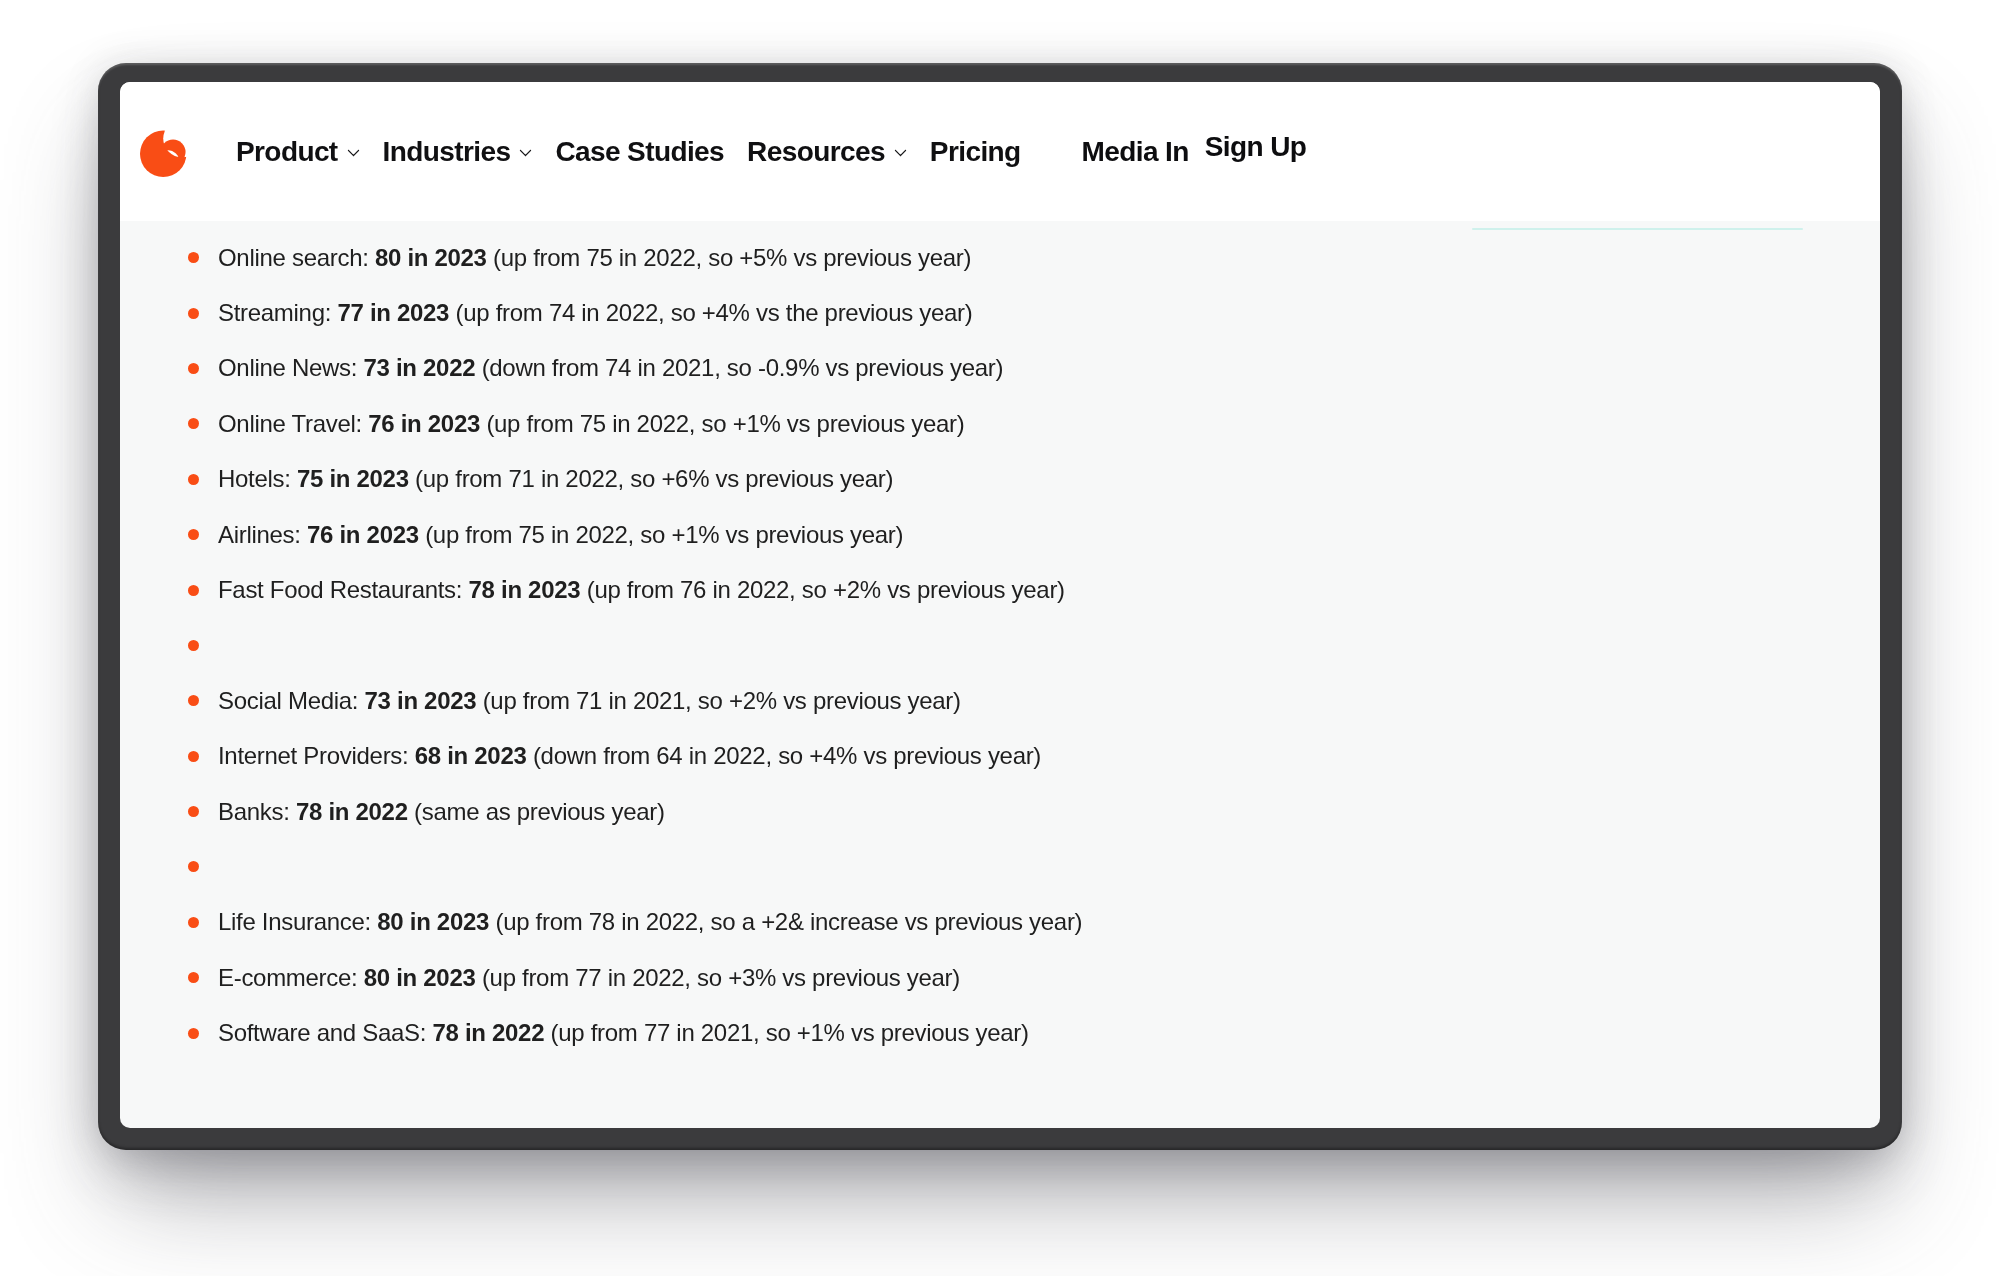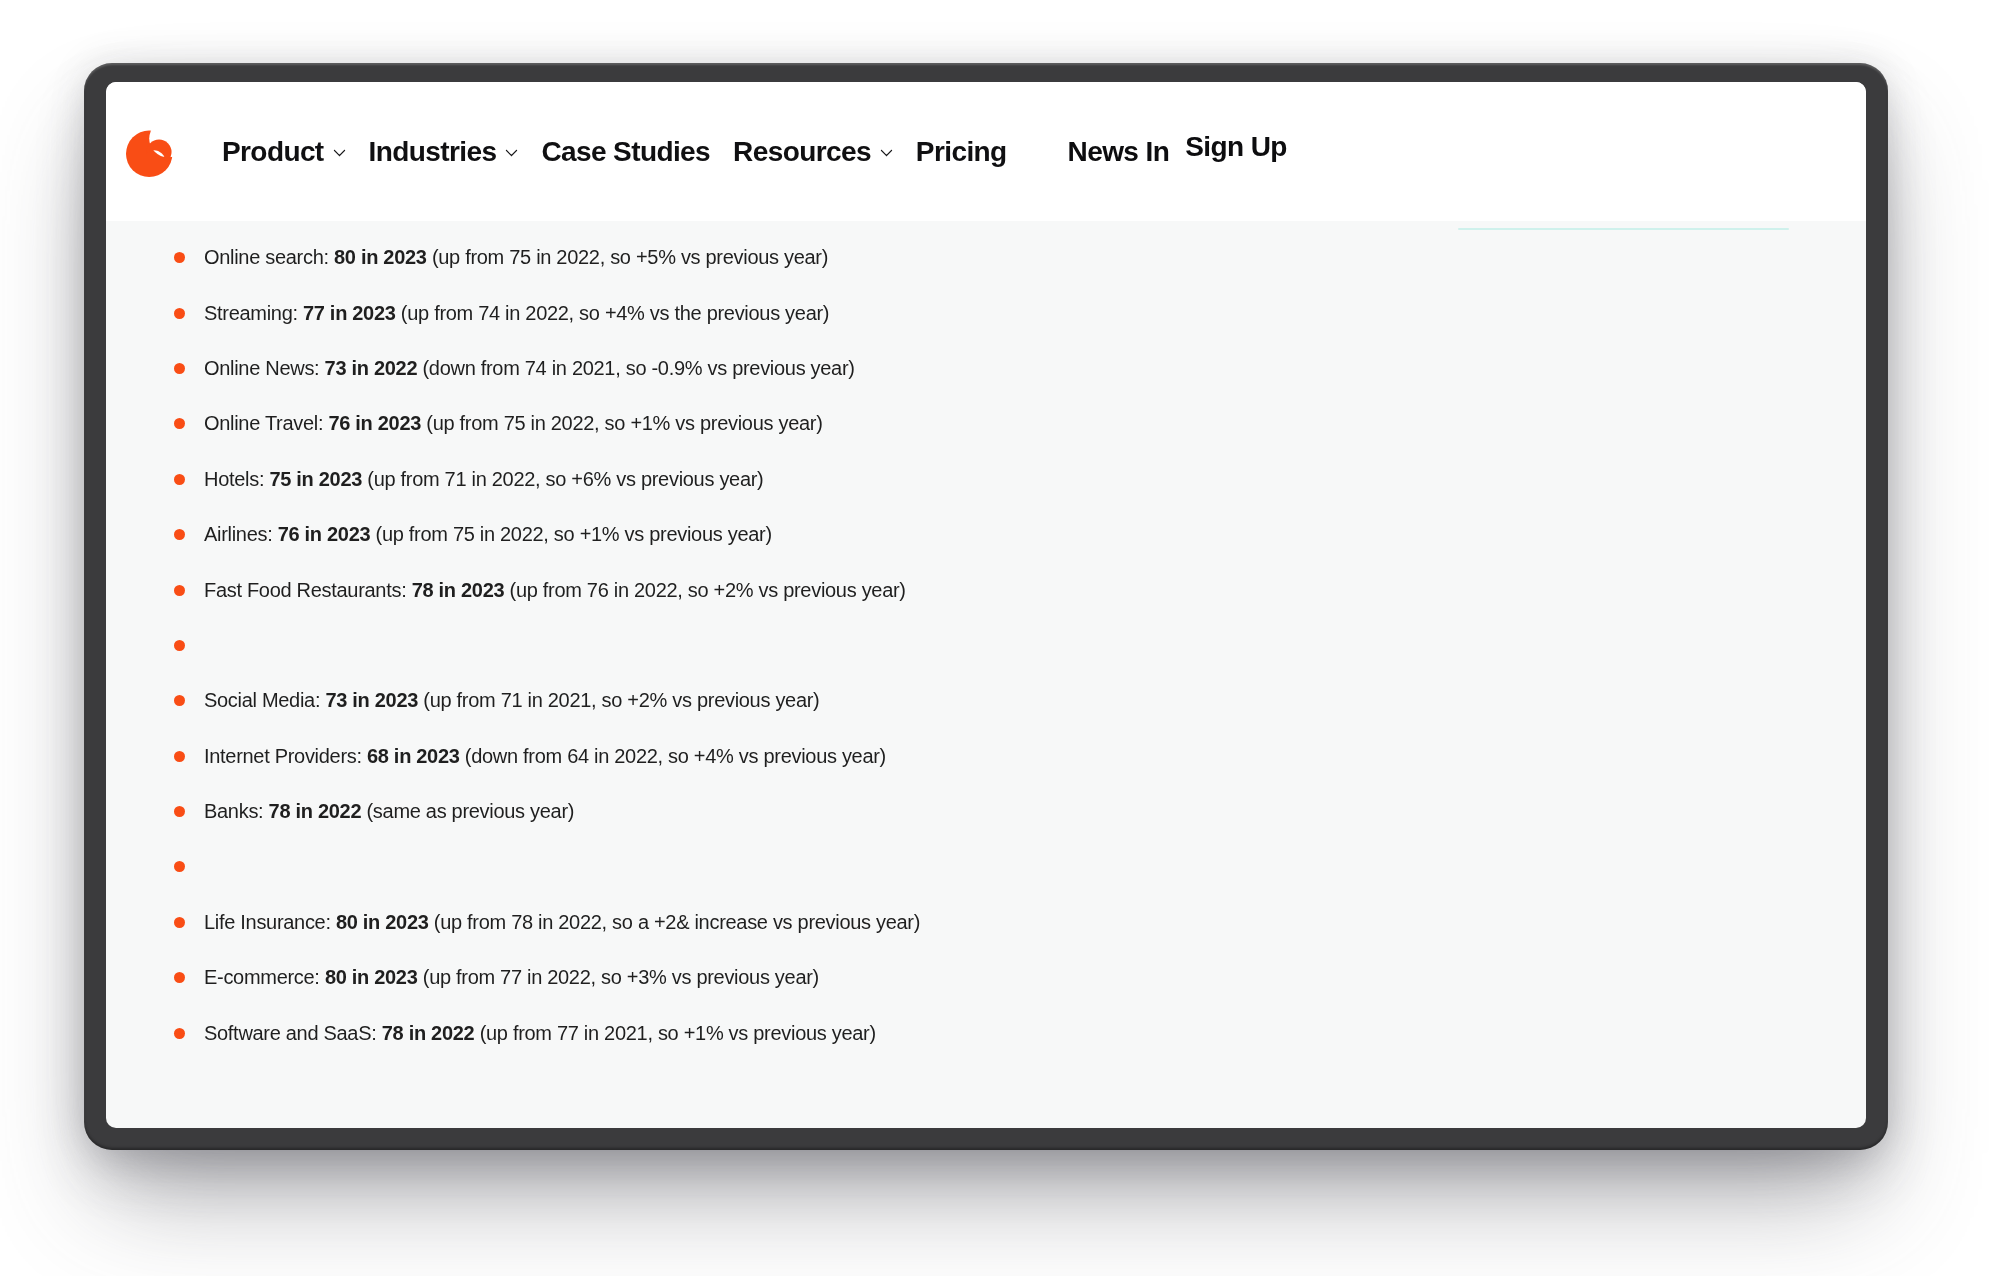--- a/index.html
+++ b/index.html
@@ -3,21 +3,21 @@
 <meta charset="utf-8">
 <style>
   html,body{margin:0;padding:0;}
   body{
     width:1999px;height:1276px;position:relative;overflow:hidden;
     background:#ffffff;
     font-family:"Liberation Sans", sans-serif;
   }
   
   .frame{
-    position:absolute;left:84px;top:63px;width:1804px;height:1087px;
+    position:absolute;left:98px;top:63px;width:1804px;height:1087px;
     background:var(--frame,#3b3b3d);
     border-radius:28px;
     box-shadow:
       0 60px 110px -20px rgba(70,70,80,.45),
       0 25px 55px -10px rgba(70,70,80,.30),
       0 0 35px rgba(80,80,90,.15),
       inset 0 2px 2px rgba(255,255,255,.18),
       inset 0 -2px 3px rgba(0,0,0,.35);
   }
   .screen{
@@ -54,21 +54,21 @@
   }
   
   .content{position:relative;padding-top:9px;}
   .teal-line{
     position:absolute;left:1352px;top:7px;width:331px;height:2px;
     background:var(--teal,#cff1ec);border-radius:1px;
   }
   ul.score-list{list-style:none;margin:0;padding:0 0 0 68px;}
   ul.score-list li{
     height:55.4px;display:flex;align-items:center;
-    font-size:20px;letter-spacing:-.3px;color:var(--text,#1f1f1f);white-space:nowrap;
+    font-size:24px;letter-spacing:-.3px;color:var(--text,#1f1f1f);white-space:nowrap;
   }
   .bullet{
     width:11px;height:11px;border-radius:50%;background:var(--accent,#f94d15);
     margin-right:19px;flex:none;
   }
   .seg-bold{font-weight:700;}
 </style>
 </head>
 <body style="--accent: #F94D15; --frame: #3B3B3D; --nav-bg: #FFFFFF; --content-bg: #F7F8F8; --text: #1F1F1F; --teal: #CFF1EC;">
 
@@ -109,21 +109,21 @@
   <a class="nav-link">
             <span class="nav-label">Resources</span>
             <span class="chevron"></span>
           </a>
 
   <a class="nav-link">
             <span class="nav-label">Pricing</span>
           </a>
 </nav>
 
-      <a class="auth-signin">News In</a>
+      <a class="auth-signin">Media In</a>
       <a class="auth-signup">Sign Up</a>
     </header>
 
     <main class="content">
       <div class="teal-line"></div>
       <ul class="score-list" id="score-list">
   <li>
     <span class="bullet"></span>
     <span class="item-text"><span class="seg-prefix">Online search: </span><span class="seg-bold">80 in 2023</span><span class="seg-suffix"> (up from 75 in 2022, so +5% vs previous year)</span></span>
   </li>

